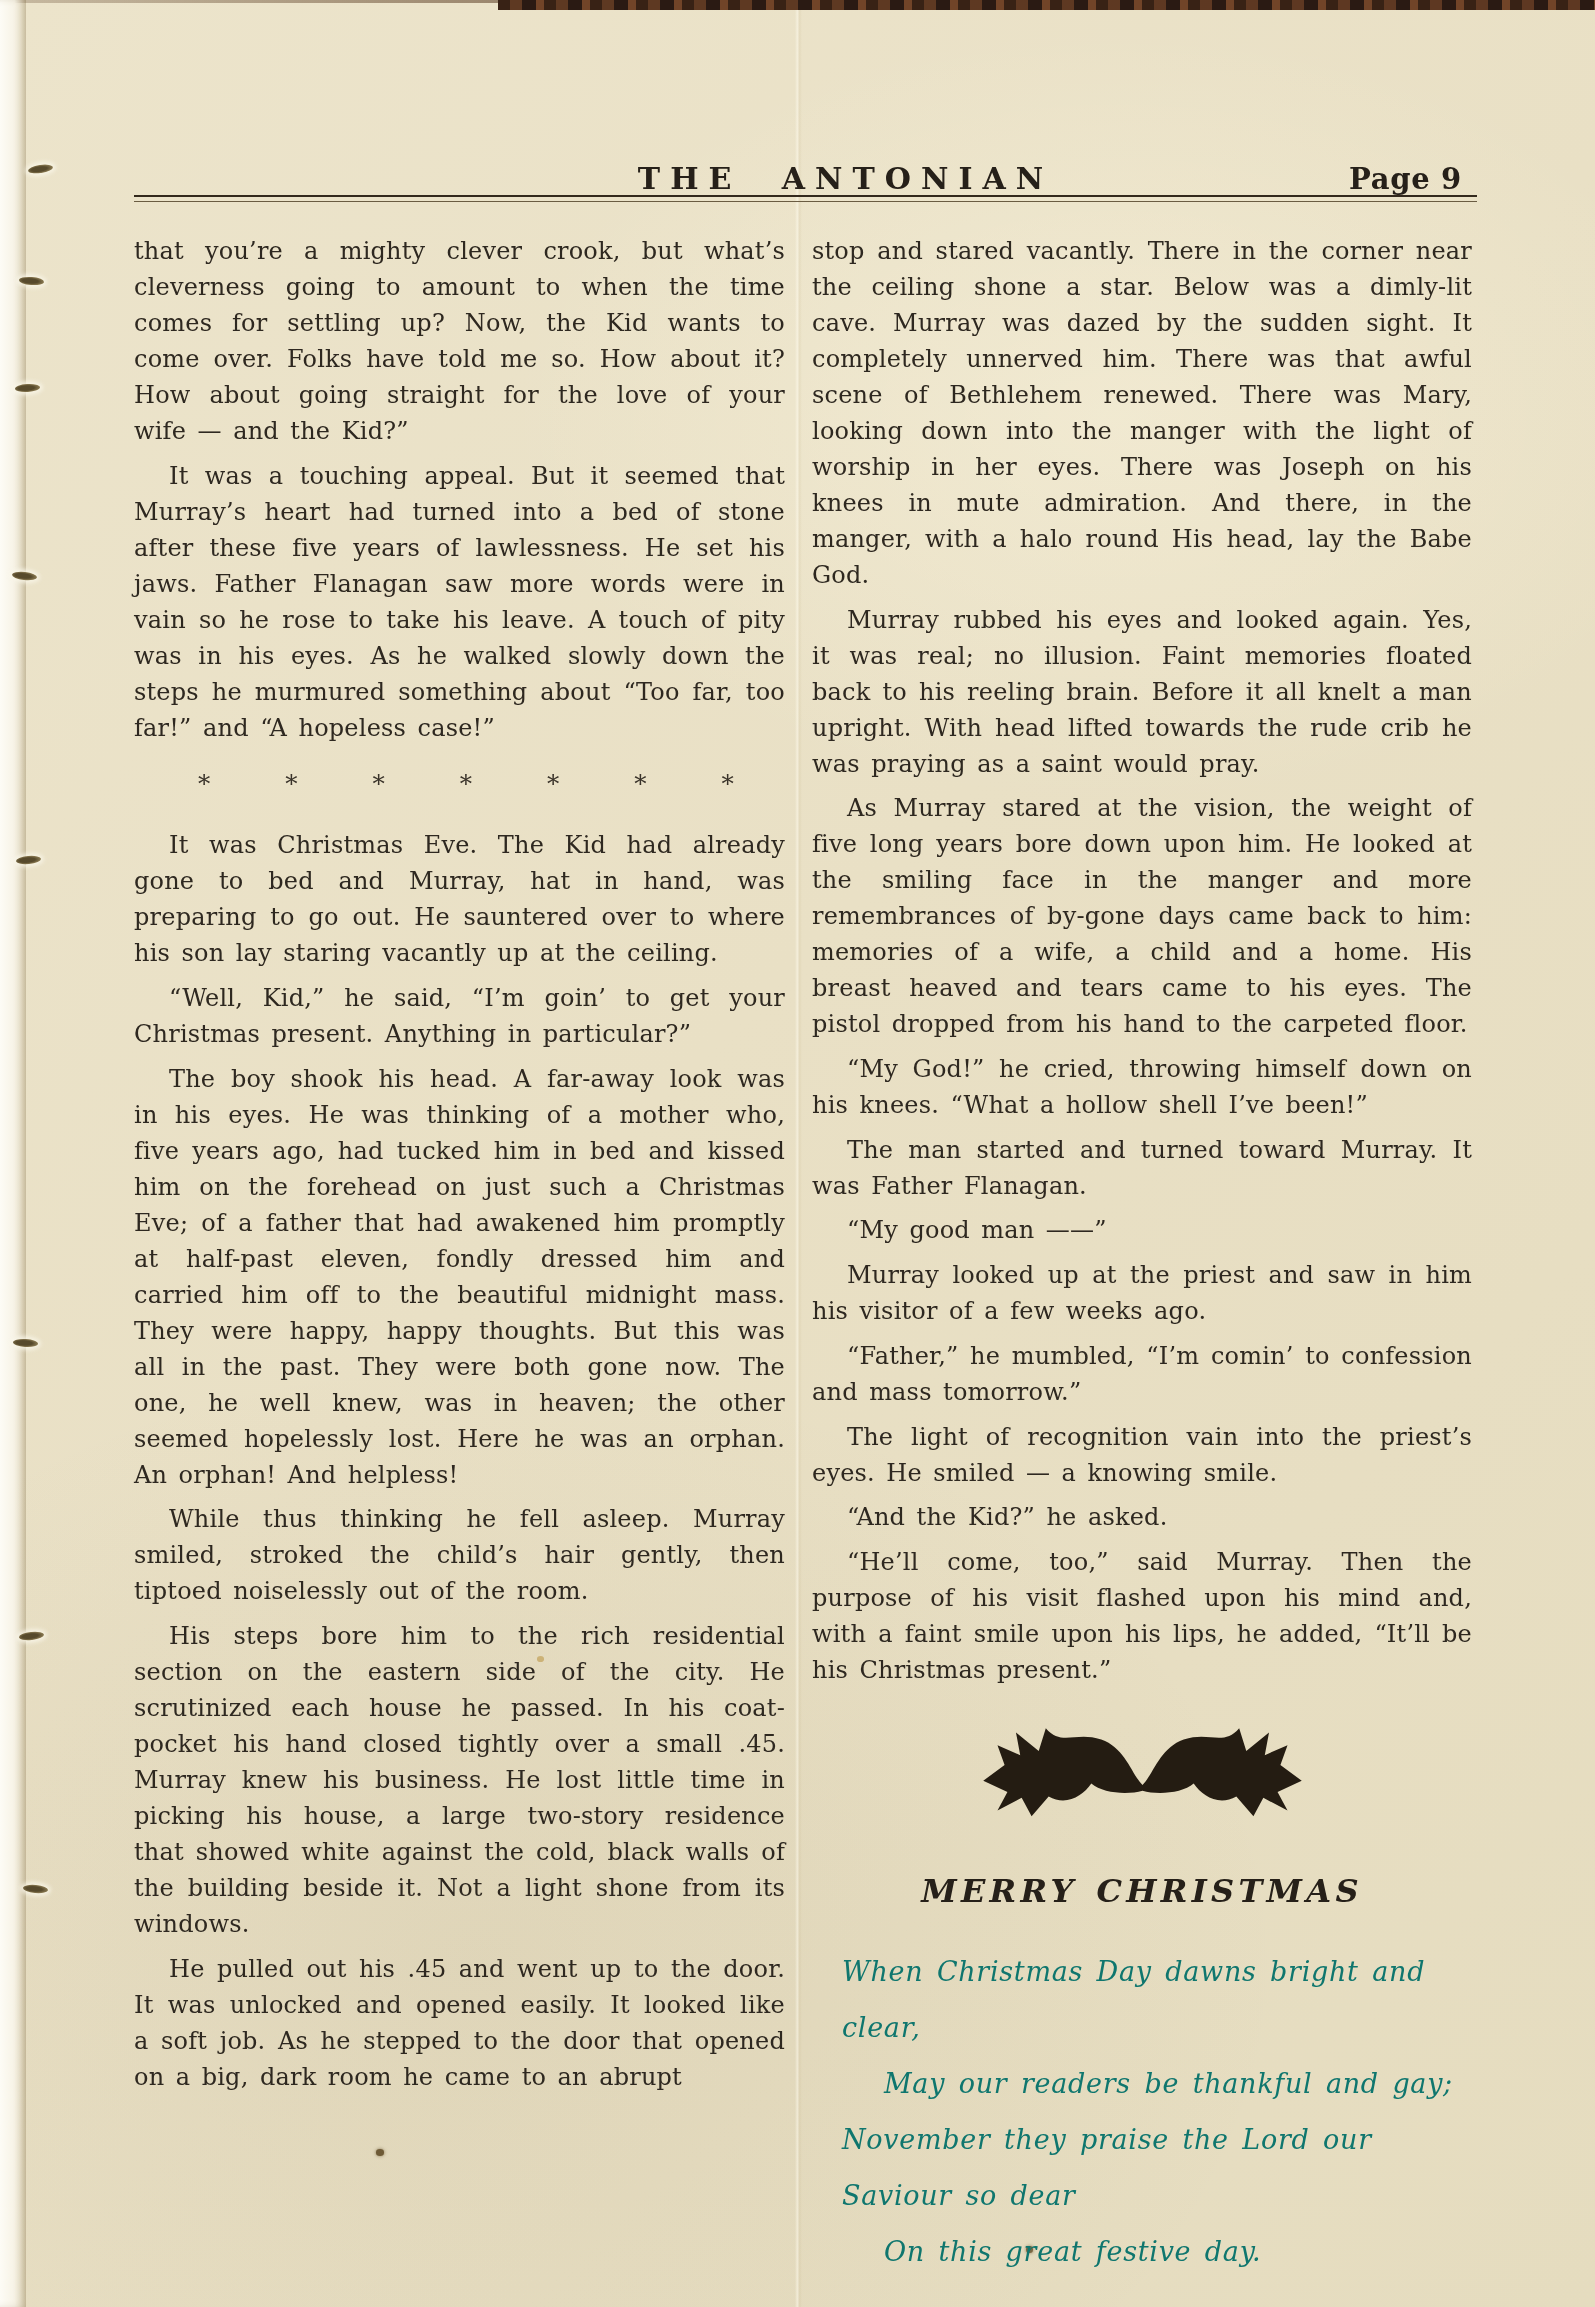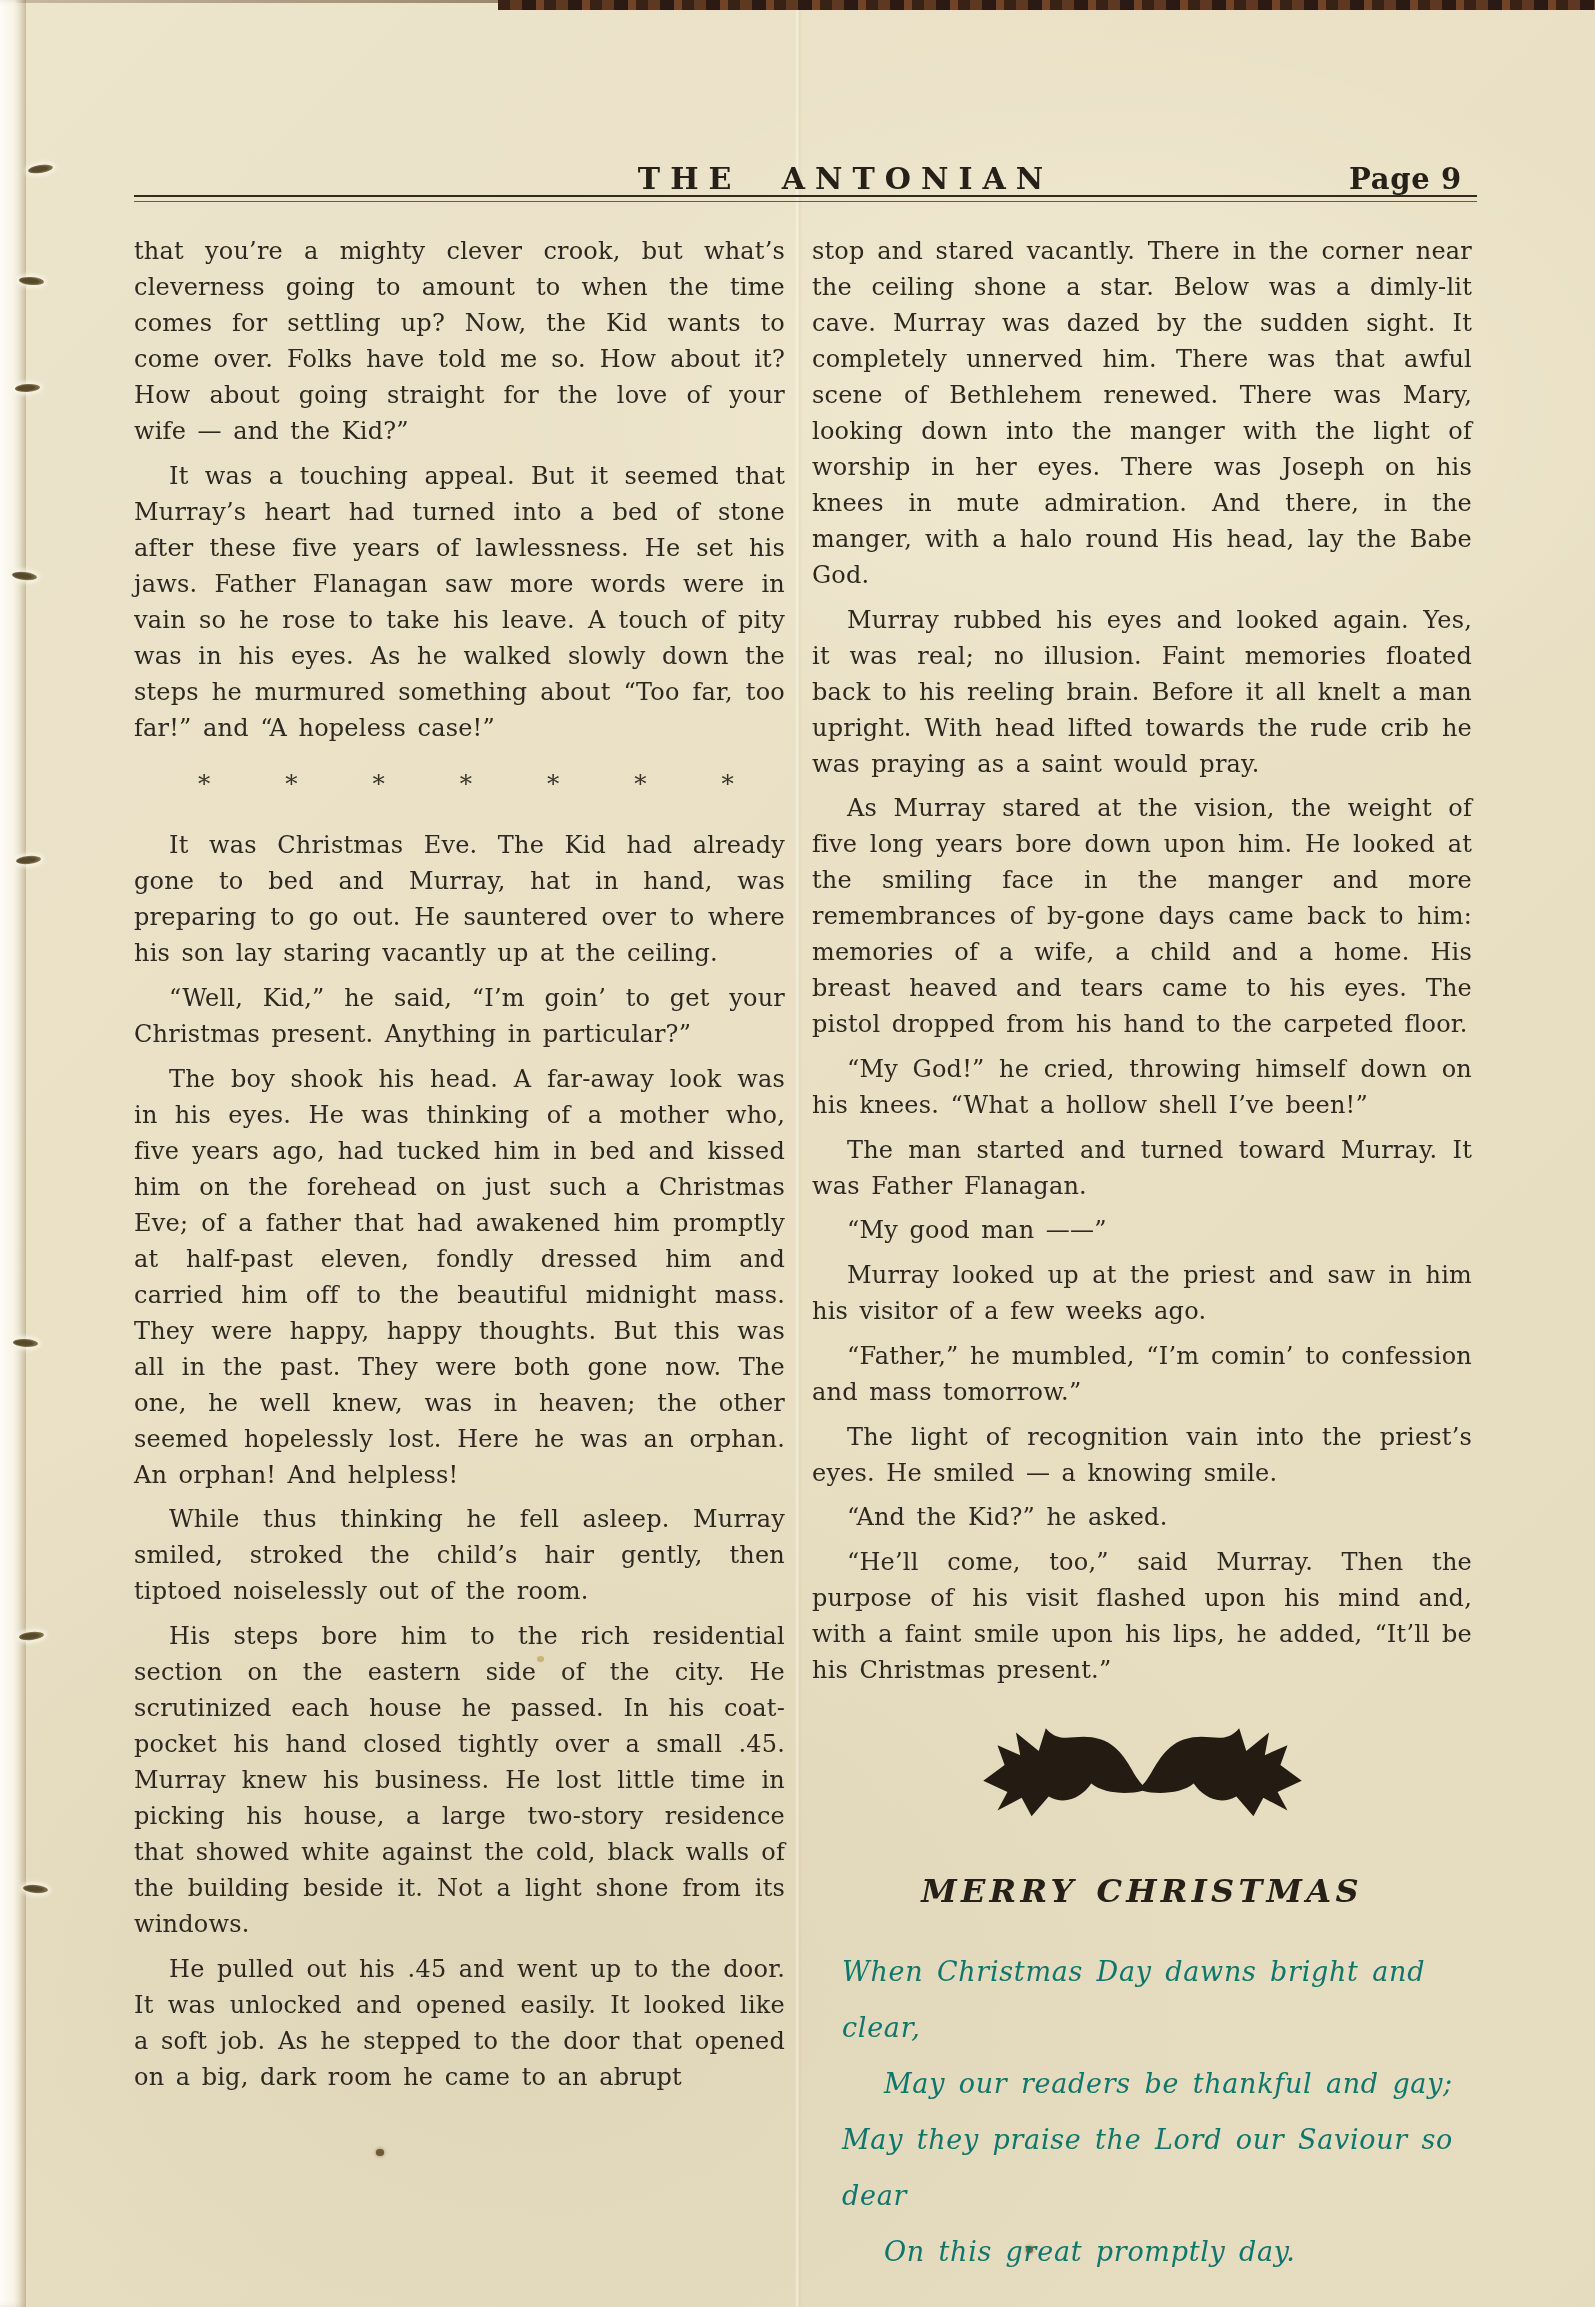--- a/index.html
+++ b/index.html
@@ -168,17 +168,17 @@
         C146,110 122,124 98,110
         L74,138 L60,112 L26,130 L40,104 Z"></path>
     </svg>
   </div>
 
   <div class="greeting">MERRY CHRISTMAS</div>
 
   <div class="poem">
     <div class="line">When Christmas Day dawns bright and clear,</div>
     <div class="line pindent">May our readers be thankful and gay;</div>
-    <div class="line">May they praise the Lord our Saviour so dear</div>
-    <div class="line pindent">On this great promptly day.</div>
+    <div class="line">November they praise the Lord our Saviour so dear</div>
+    <div class="line pindent">On this great festive day.</div>
   </div>
 </div>
 
 
 </body></html>

